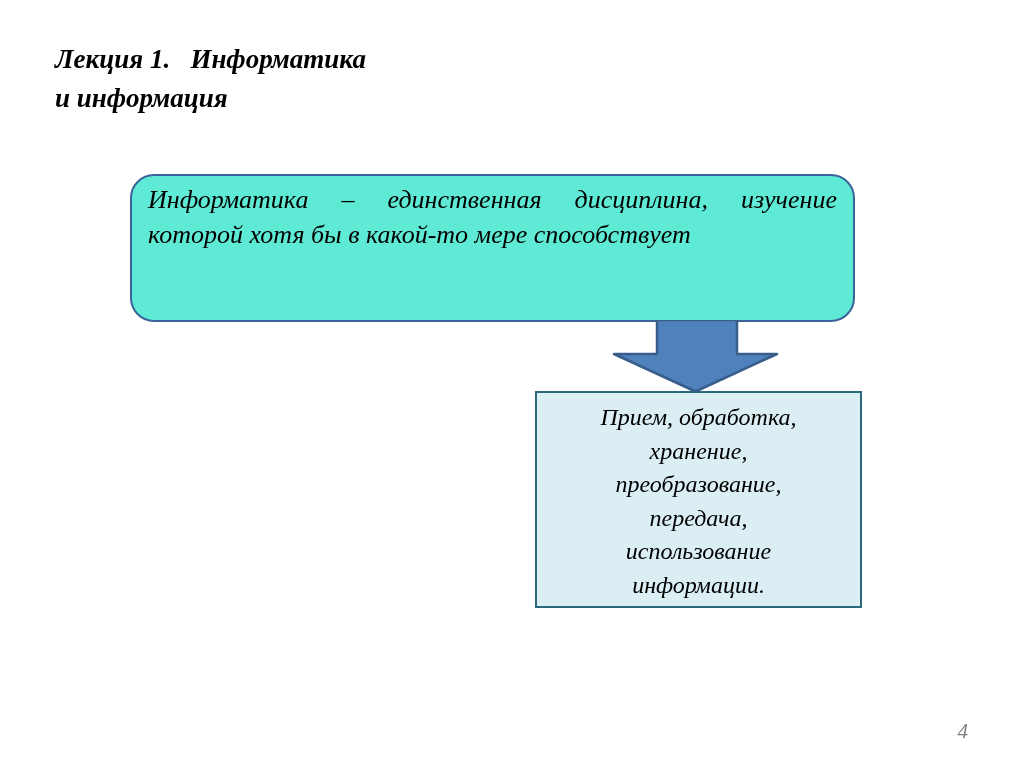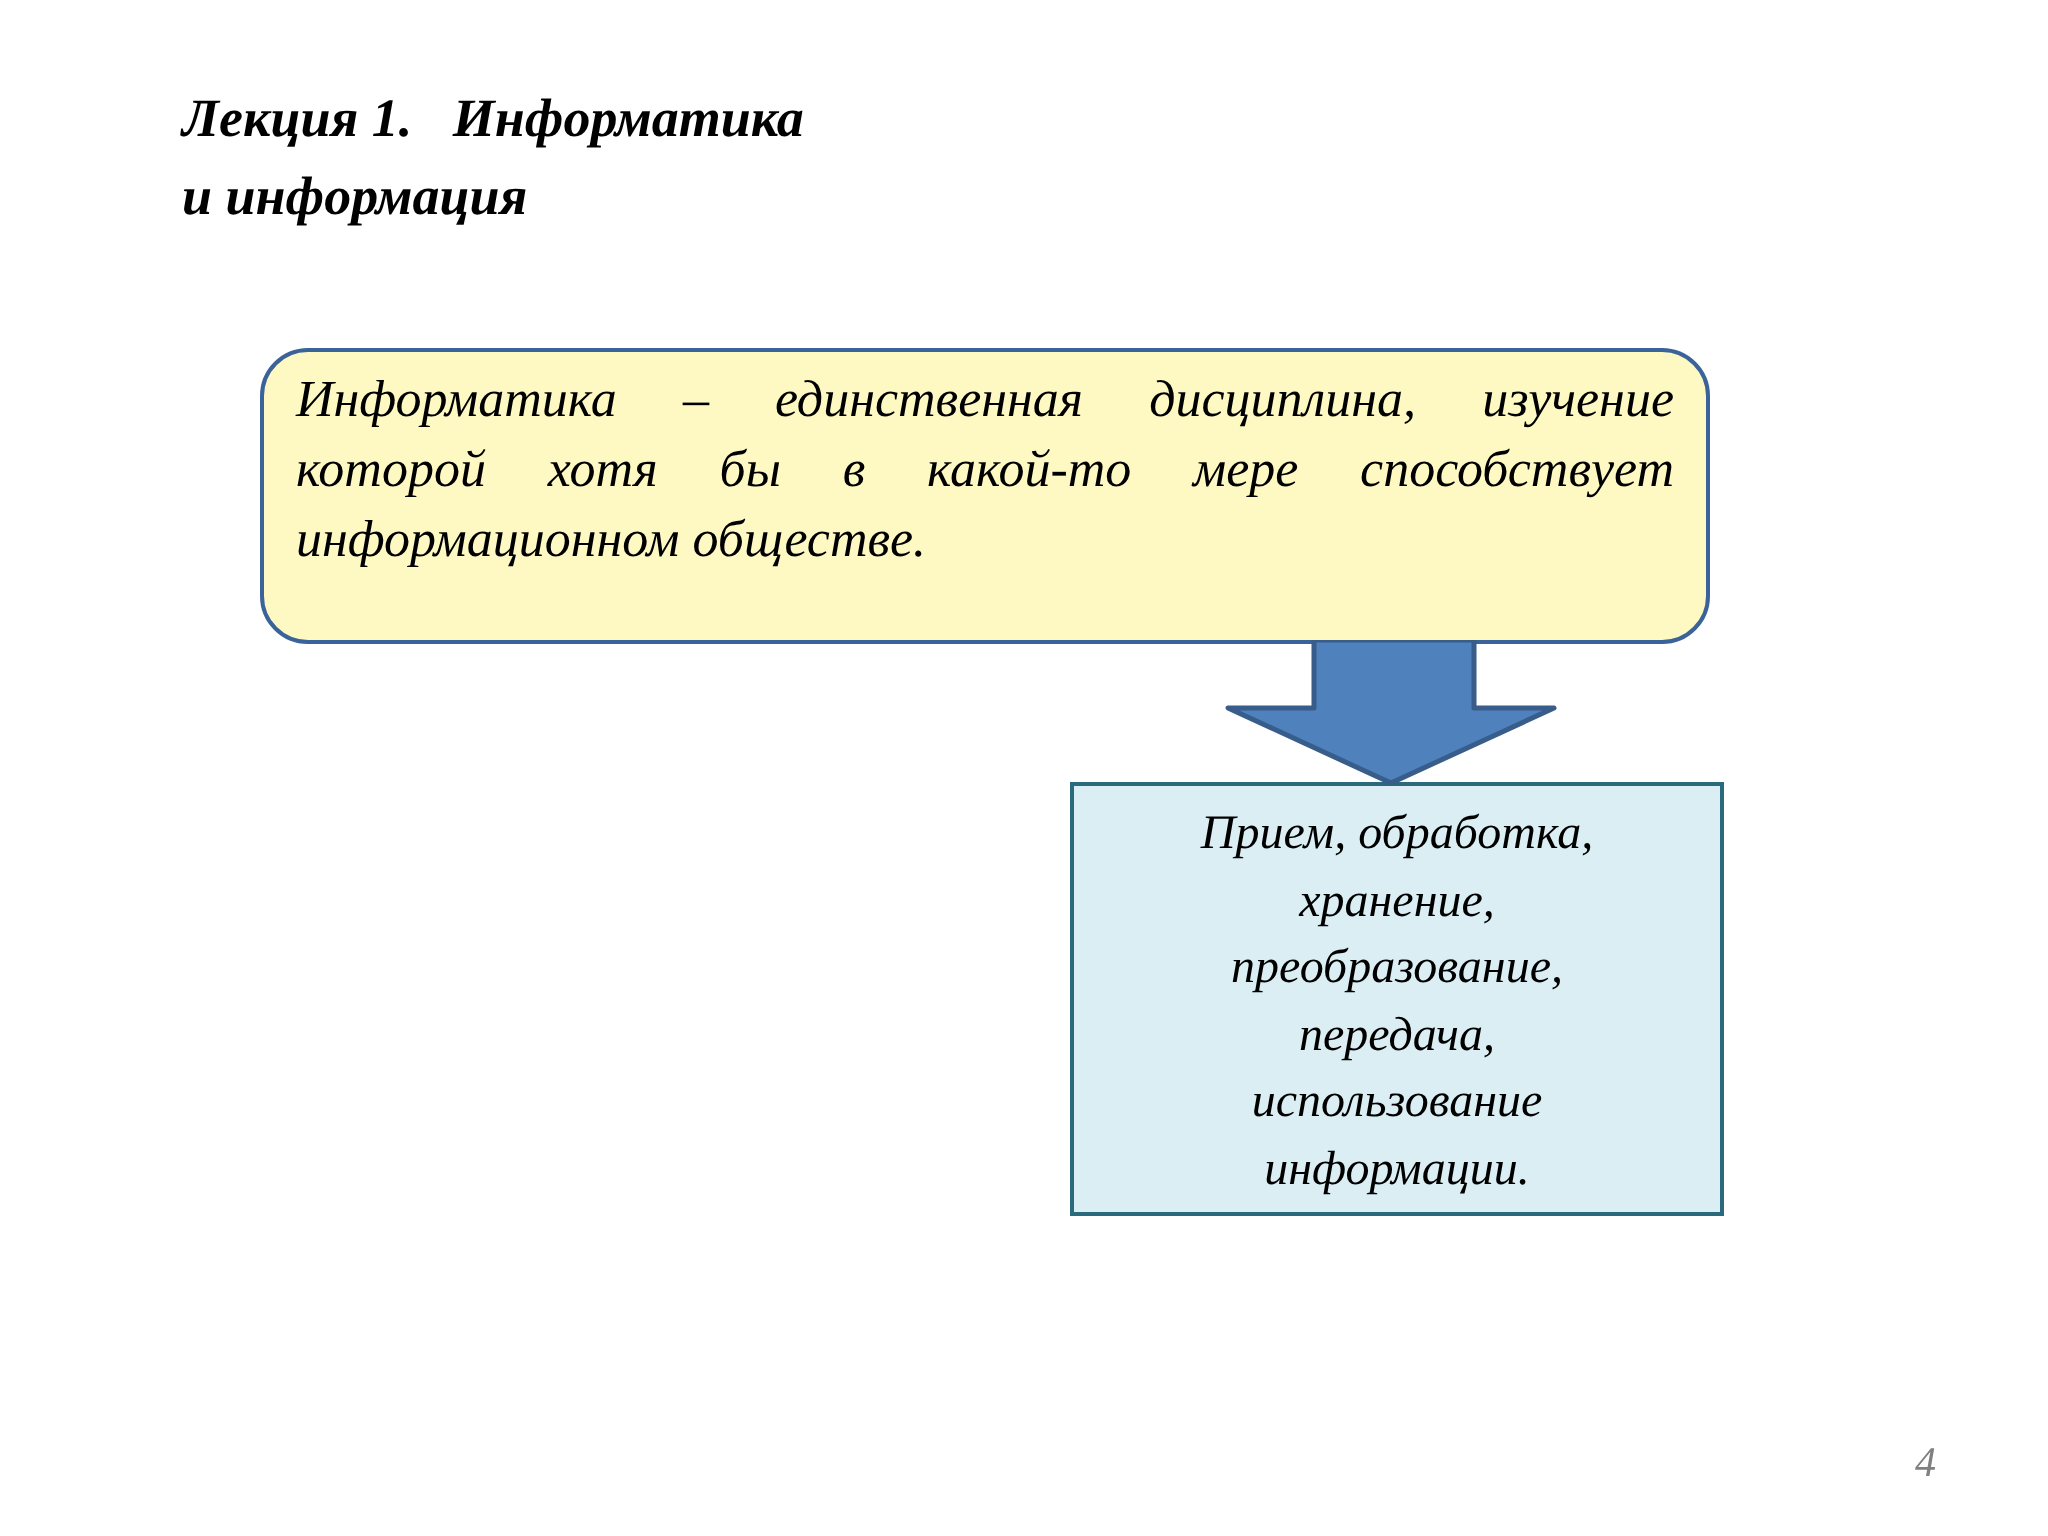--- a/index.html
+++ b/index.html
@@ -14,21 +14,20 @@
   .title {
     position: absolute;
     left: 55px;
     top: 40px;
     font-weight: bold;
     font-style: italic;
     font-size: 27px;
     line-height: 39px;
     color: #000000;
     white-space: pre-wrap;
-    margin-left: 36px;
   }
   .defbox {
     position: absolute;
     left: 130px;
     top: 174px;
     width: 725px;
     height: 148px;
     box-sizing: border-box;
     background: #ffffff;
     border: 2.5px solid #3a639a;
@@ -80,24 +79,23 @@
   }
 </style>
 </head>
 <body>
 
 <div class="slide" style="background-color: rgb(255, 255, 255);">
 
   <div class="title">Лекция 1.   Информатика
 и информация</div>
 
-  <div class="defbox" style="border-color: rgb(58, 99, 154); background-color: #fef9c3; color: rgb(0, 0, 0);">
+  <div class="defbox" style="border-color: rgb(58, 99, 154); background-color: #5eead4; color: rgb(0, 0, 0);">
       <div class="jline">Информатика – единственная дисциплина, изучение</div>
       <div class="jline">которой хотя бы в какой-то мере способствует</div>
-      <div class="jline">информационном обществе.</div>
     </div>
 
   <svg class="arrow-svg" width="174" height="75" viewBox="0 0 174 75">
     <polygon points="47,0 47,34 4,34 85.5,71.5 167,34 127,34 127,0" stroke-width="2.5" stroke-linejoin="round" fill="#4F81BD" stroke="#385D8A"></polygon>
   </svg>
 
   <div class="procbox" style="border-color: rgb(43, 106, 124); background-color: rgb(218, 238, 243); color: rgb(0, 0, 0);">Прием, обработка,
 хранение,
 преобразование,
 передача,

